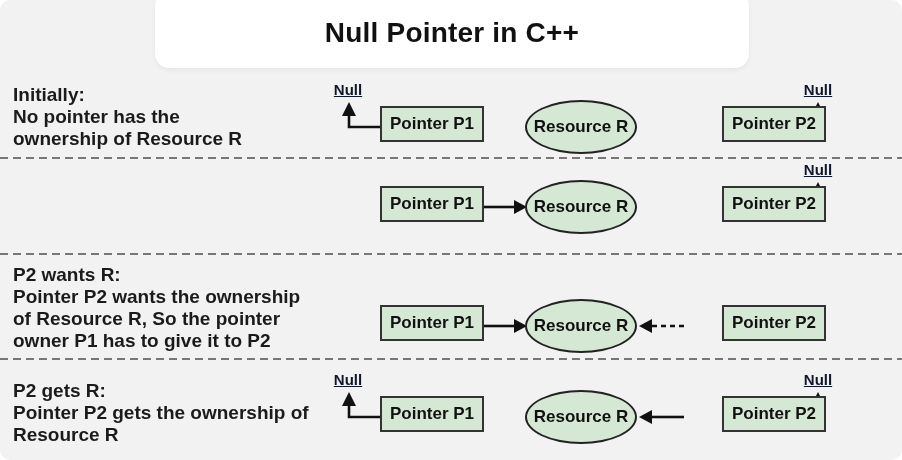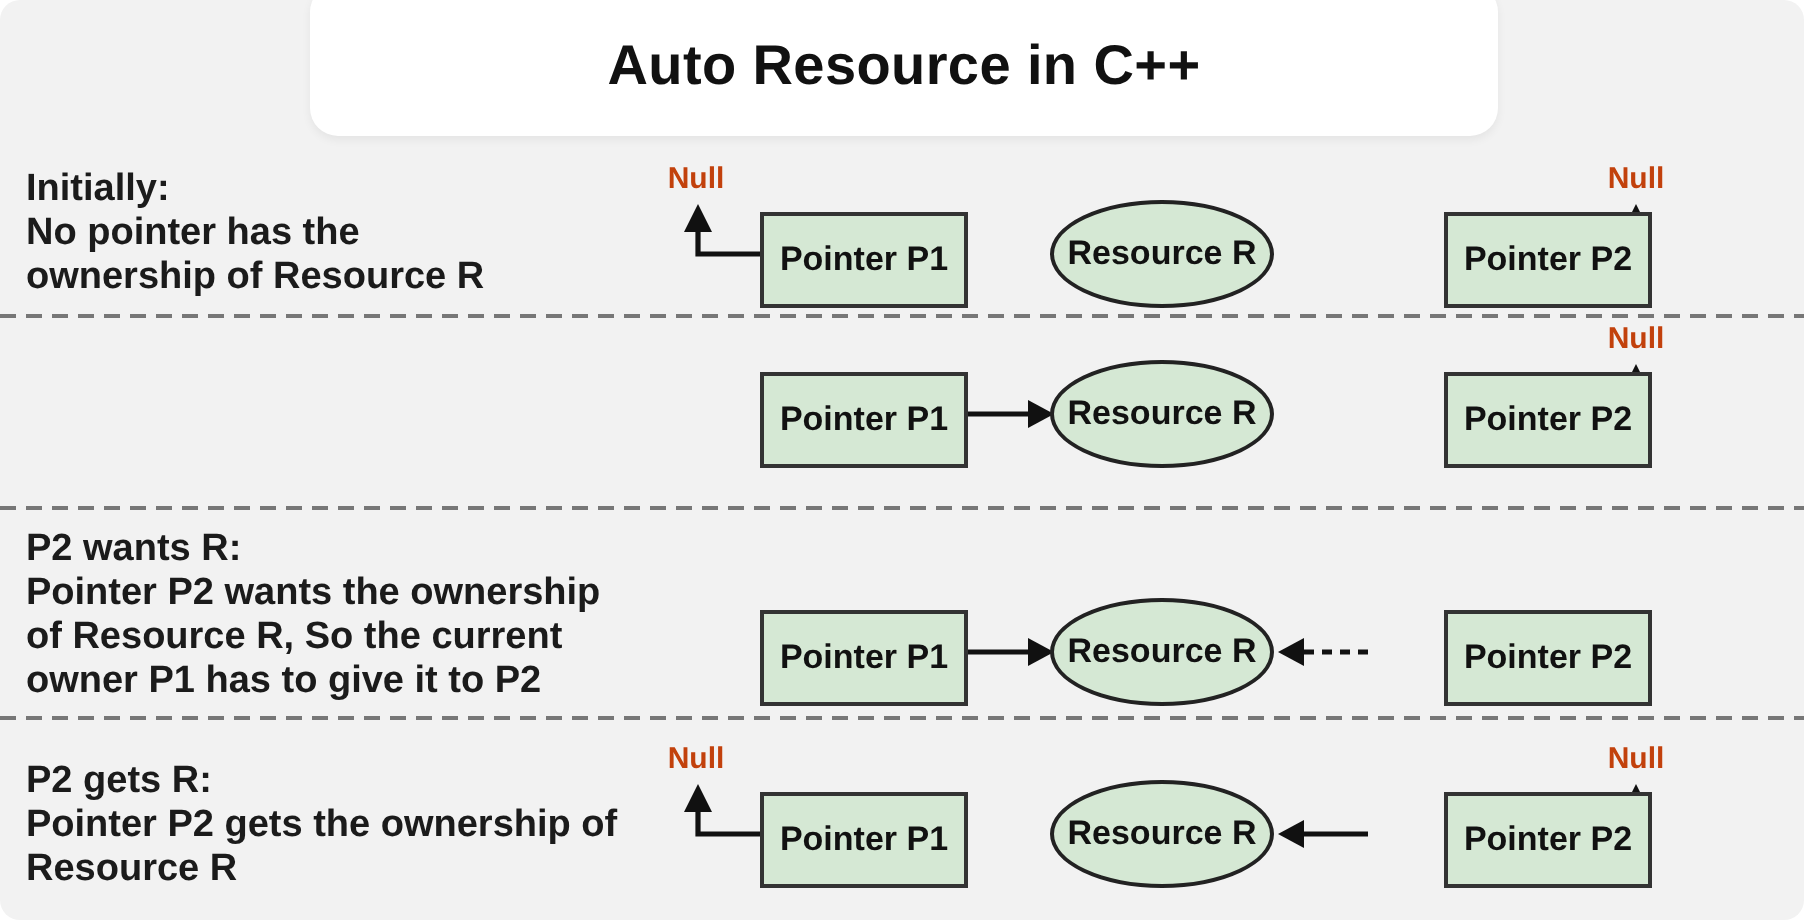--- a/index.html
+++ b/index.html
@@ -29,21 +29,21 @@
   .desc {
     position: absolute; left: 13px; width: 370px;
     font-size: 19px; font-weight: 700; line-height: 22px;
     white-space: pre-line; color: #1b1b1b;
   }
   .desc-r1 { top: 84px; }
   .desc-r2 { top: 163px; }
   .desc-r3 { top: 264px; }
   .desc-r4 { top: 380px; }
   .node-box {
-    position: absolute; width: 104px; height: 48px;
+    position: absolute; width: 104px; height: 36px;
     background: #d5e8d4; border: 2px solid #333333;
     box-sizing: border-box;
     display: flex; align-items: center; justify-content: center;
     font-size: 17px; font-weight: 700; color: #111111;
   }
   .p1-box { left: 380px; }
   .p2-box { left: 684px; margin-left: 38px; }
   .box-r1 { top: 106px; }
   .box-r2 { top: 186px; }
   .box-r3 { top: 305px; }
@@ -54,21 +54,21 @@
     box-sizing: border-box; border-radius: 50%;
     display: flex; align-items: center; justify-content: center;
     font-size: 17px; font-weight: 700; color: #111111;
   }
   .ell-r1 { top: 100px; }
   .ell-r2 { top: 180px; }
   .ell-r3 { top: 299px; }
   .ell-r4 { top: 390px; }
   .null-label {
     position: absolute; width: 64px; text-align: center;
-    font-size: 15px; font-weight: 700; color: #c2410c;
+    font-size: 15px; font-weight: 700; color: #0f172a; text-decoration: underline;
   }
   .null-left  { left: 316px; }
   .null-right { left: 786px; }
   .null-r1 { top: 81px; }
   .null-r2 { top: 161px; }
   .null-r4 { top: 371px; }
   .conn { stroke: #111111; stroke-width: 2.6; fill: none; }
   .conn-dashed { stroke-dasharray: 5 4; }
   .head { fill: #111111; stroke: none; }
   .divider { stroke: #777777; stroke-width: 2; stroke-dasharray: 8 5; fill: none; }
@@ -119,21 +119,21 @@
       <path class="conn" d="M684 417 H652"></path>
       <polygon class="head" points="639,417 652,410 652,424"></polygon>
     </g>
     <g>
       <path class="conn" d="M788 417 H818 V405"></path>
       <polygon class="head" points="818,392 811,406 825,406"></polygon>
     </g>
   </svg>
 
   <div class="title-card">
-    <h1>Auto Resource in C++</h1>
+    <h1>Null Pointer in C++</h1>
   </div>
 
   <div class="desc desc-r1">Initially:
 No pointer has the
 ownership of Resource R</div>
   <div class="null-label null-left null-r1">Null</div>
   <div class="node-box p1-box box-r1">
     <span>Pointer P1</span>
   </div>
   <div class="node-ellipse ell-r1">
@@ -150,21 +150,21 @@
   <div class="node-ellipse ell-r2">
     <span>Resource R</span>
   </div>
   <div class="node-box p2-box box-r2">
     <span>Pointer P2</span>
   </div>
   <div class="null-label null-right null-r2">Null</div>
 
   <div class="desc desc-r3">P2 wants R:
 Pointer P2 wants the ownership
-of Resource R, So the current
+of Resource R, So the pointer
 owner P1 has to give it to P2</div>
   <div class="node-box p1-box box-r3">
     <span>Pointer P1</span>
   </div>
   <div class="node-ellipse ell-r3">
     <span>Resource R</span>
   </div>
   <div class="node-box p2-box box-r3">
     <span>Pointer P2</span>
   </div>

